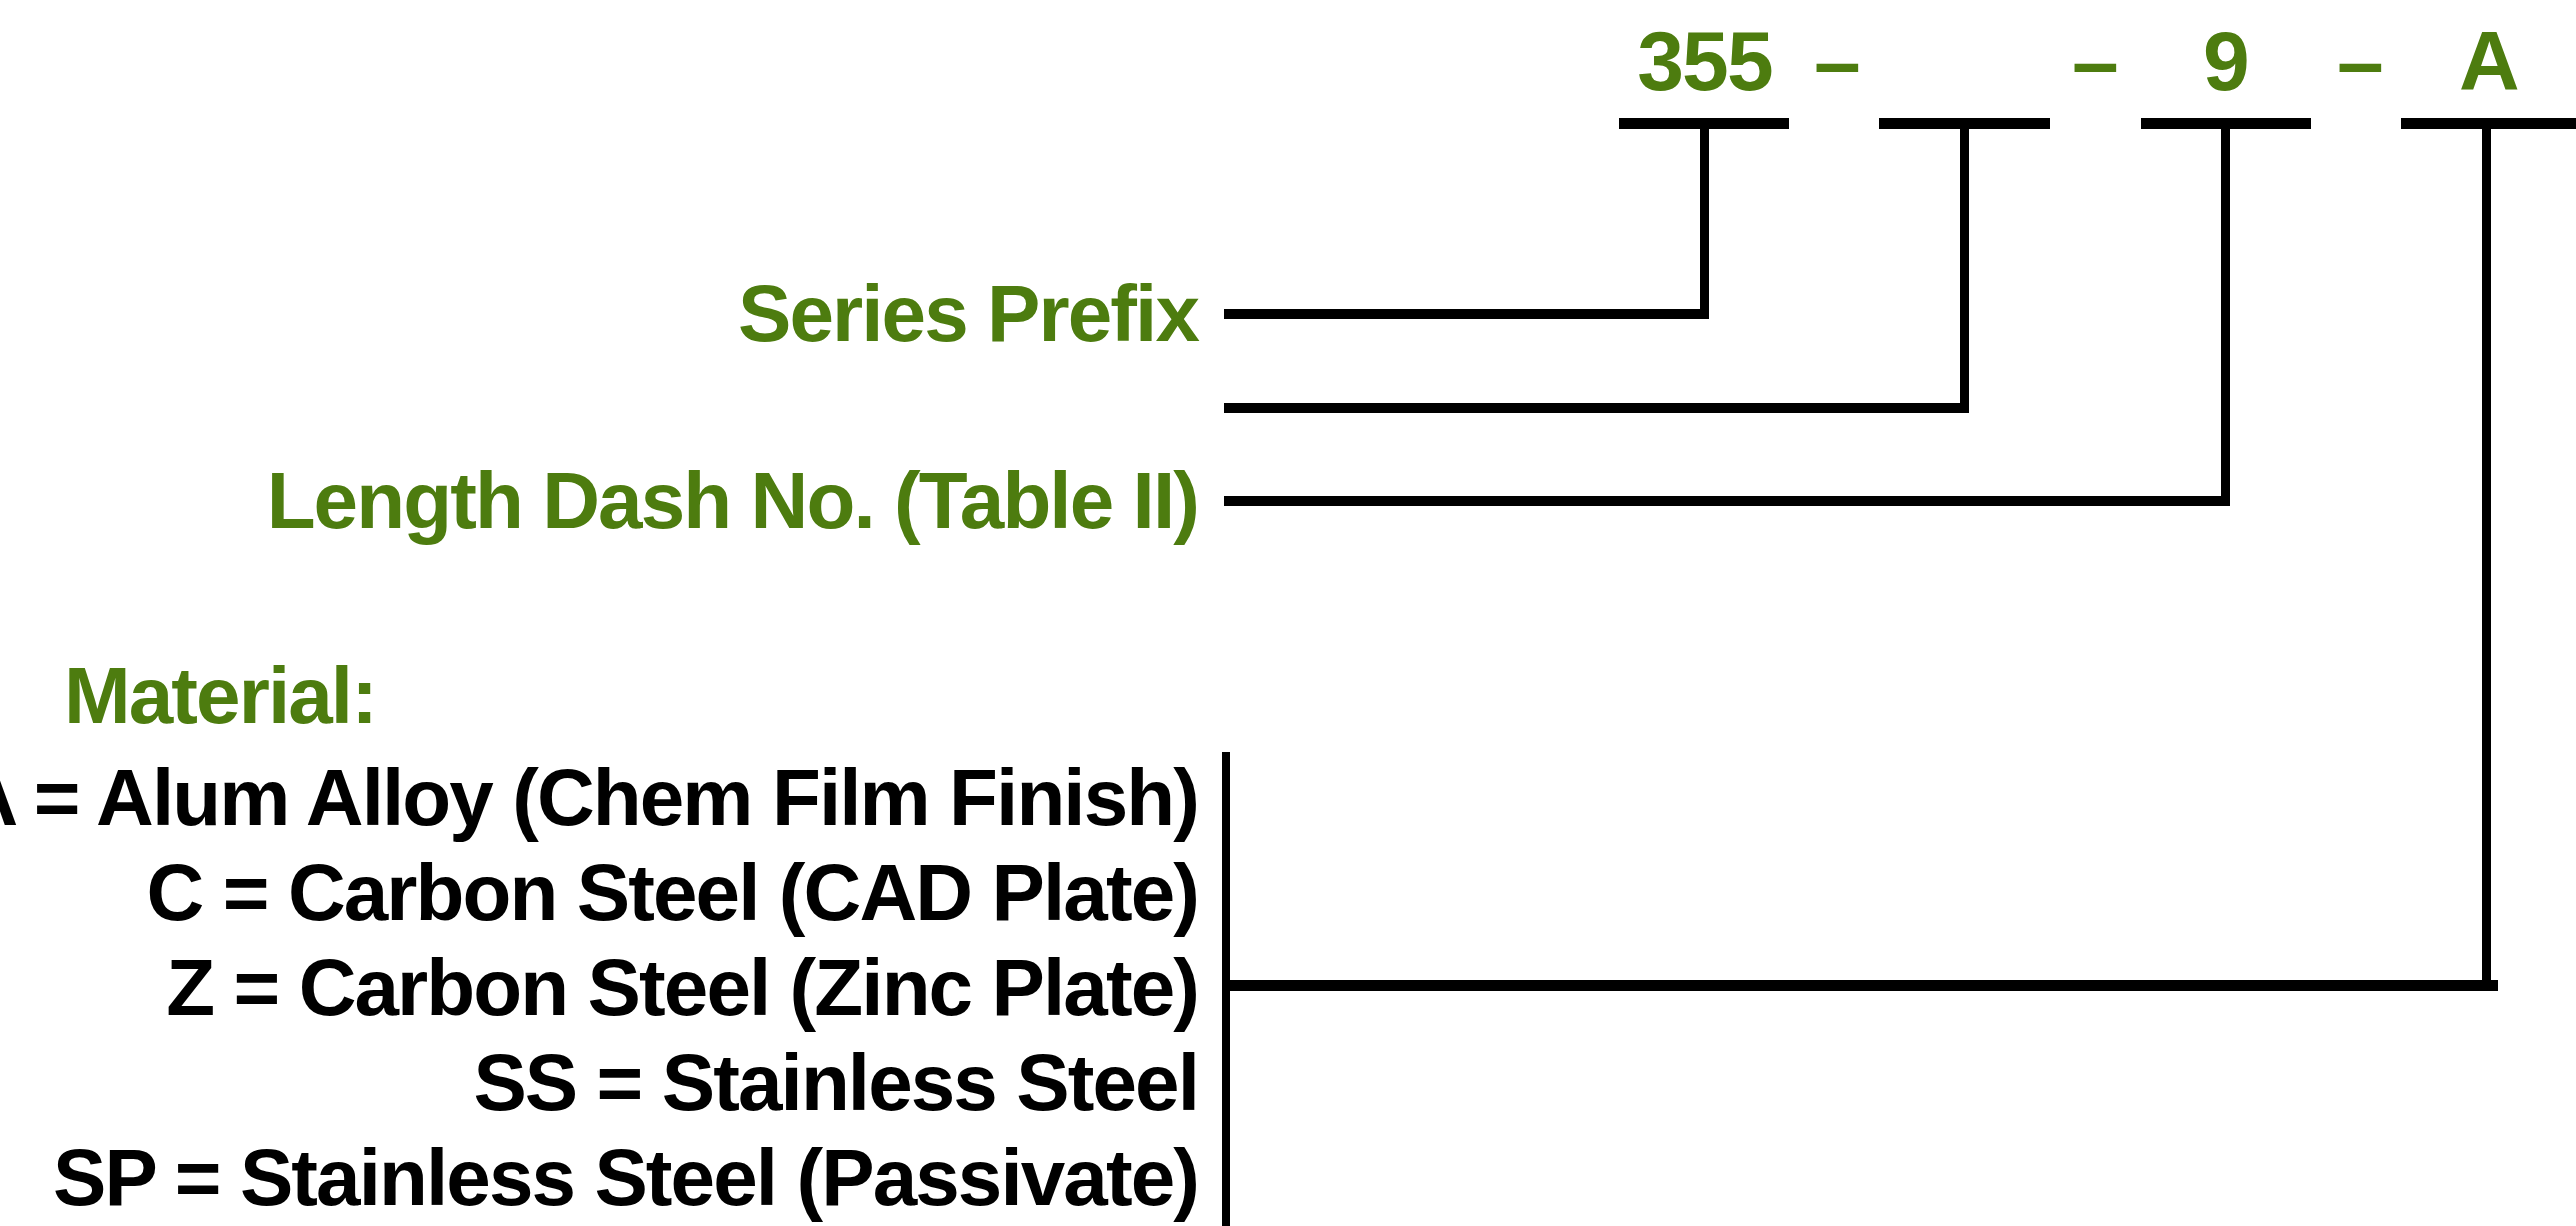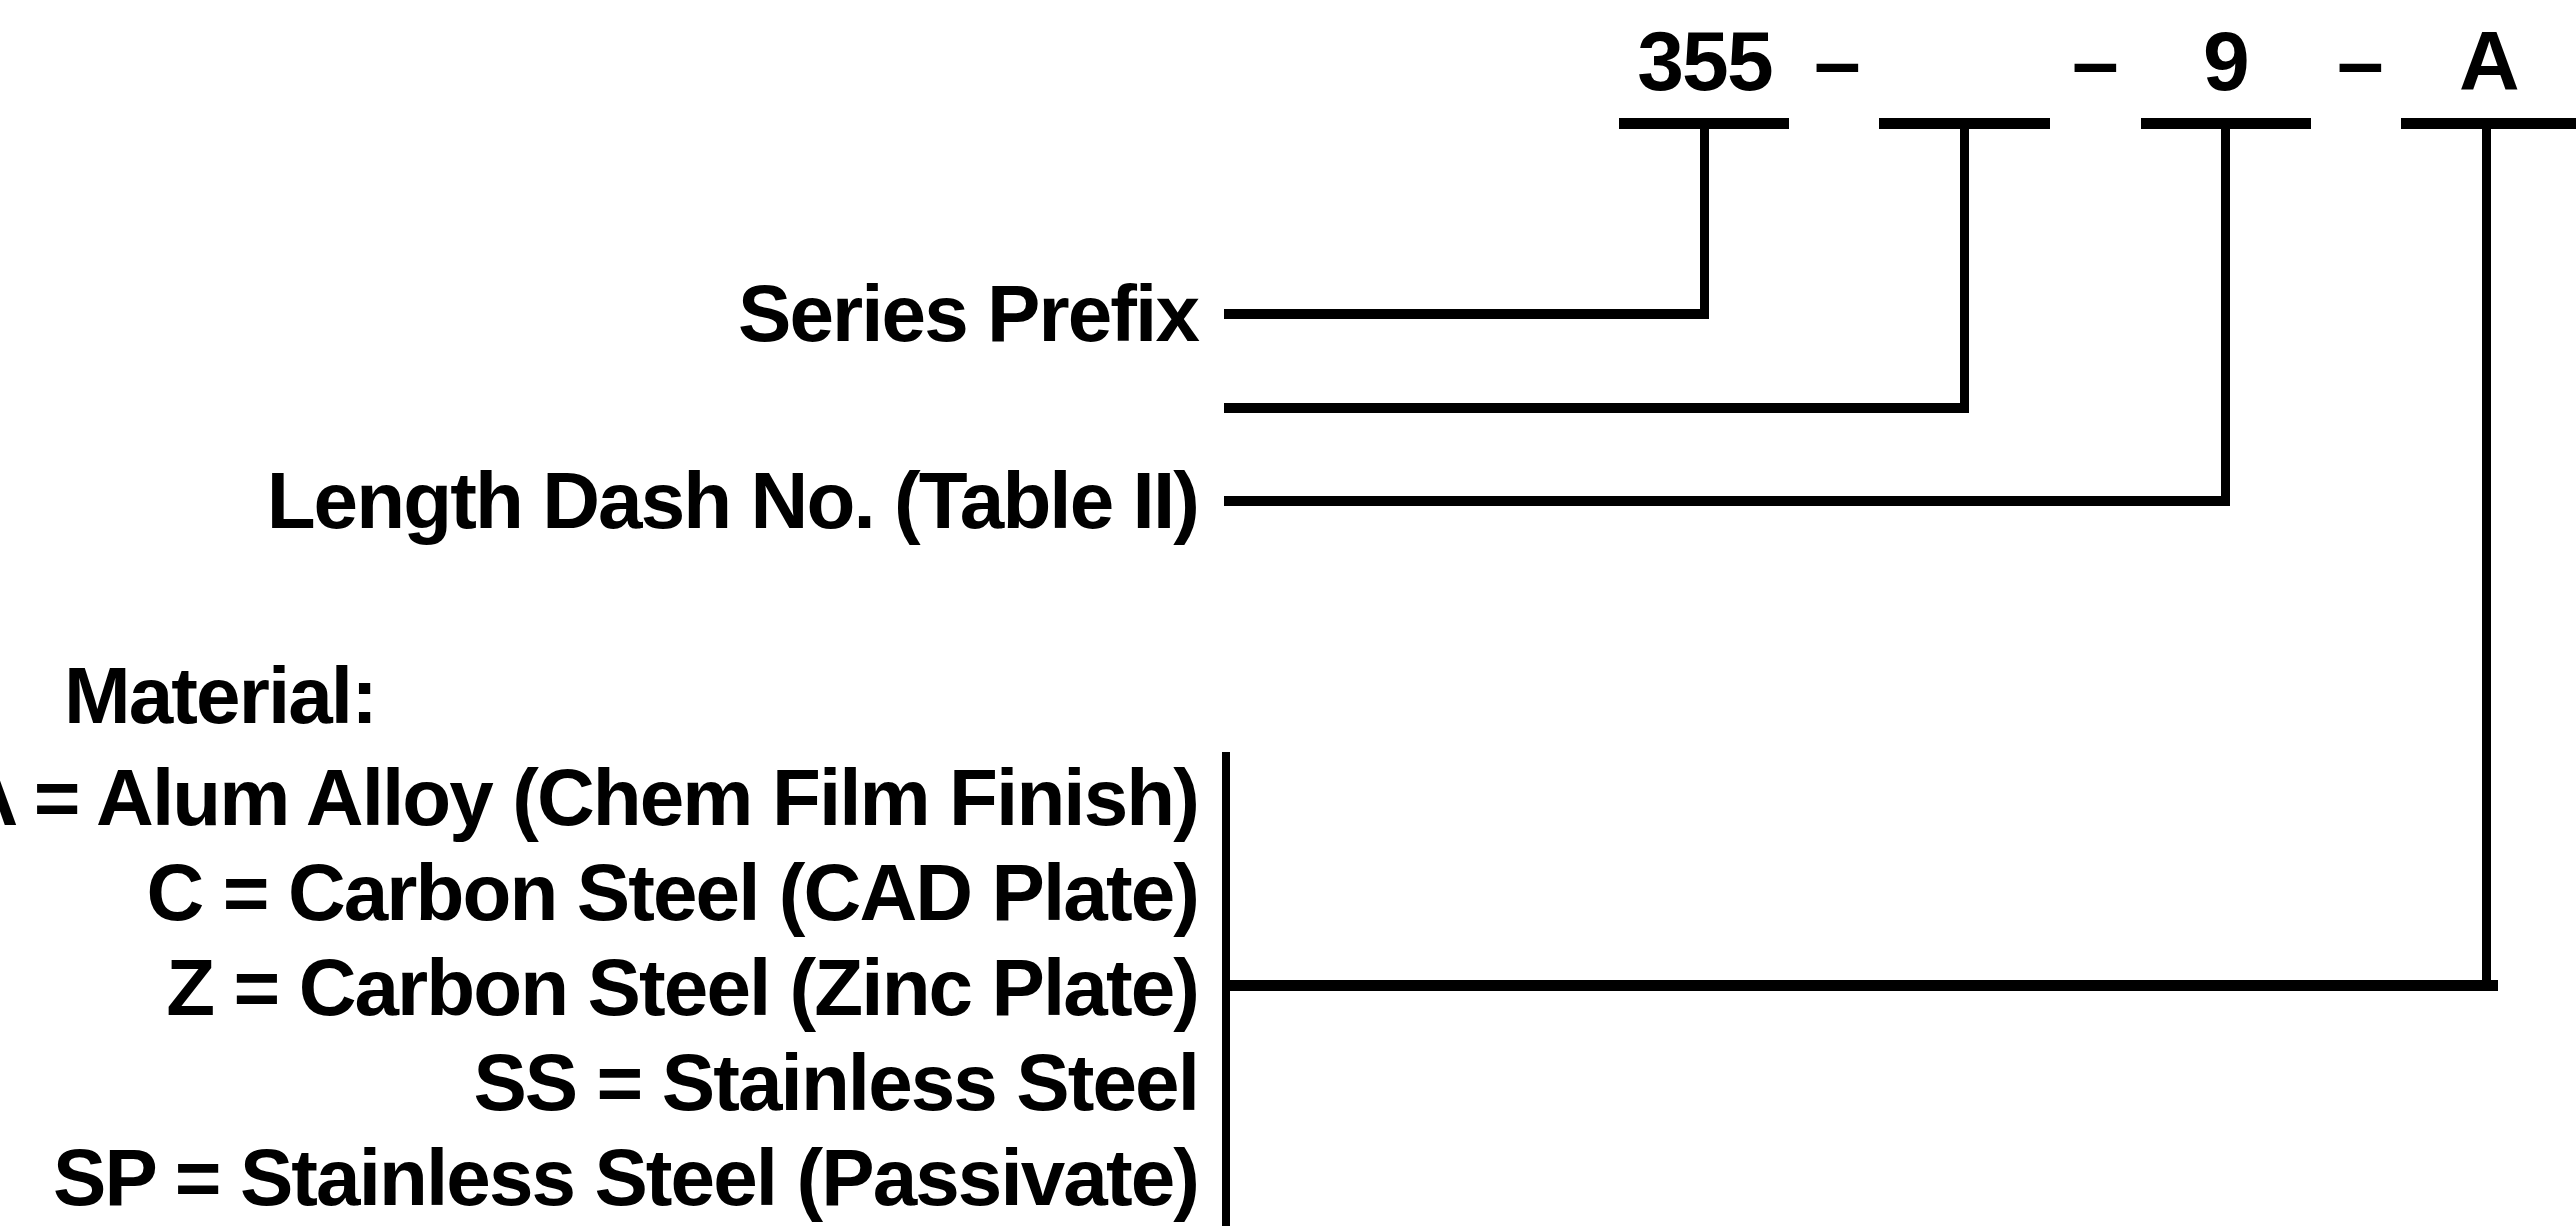--- a/index.html
+++ b/index.html
@@ -15,21 +15,21 @@
     overflow: hidden;
     font-family: "Liberation Sans", sans-serif;
     color: #000000;
   }
   
   .txt {
     position: absolute;
     font-weight: bold;
     letter-spacing: -1.9px;
     white-space: nowrap;
-    color: #000000;
+    color: #4d7c0f;
   }
   .pn {
     font-size: 84px;
     line-height: 107px;
     top: 7.8px;
     text-align: center;
   }
   .pn-1      { left: 1607px; width: 195px; }
   .pn-dash-1 { left: 1788px; width: 97px; }
   .pn-2      { left: 1867px; width: 195px; }

